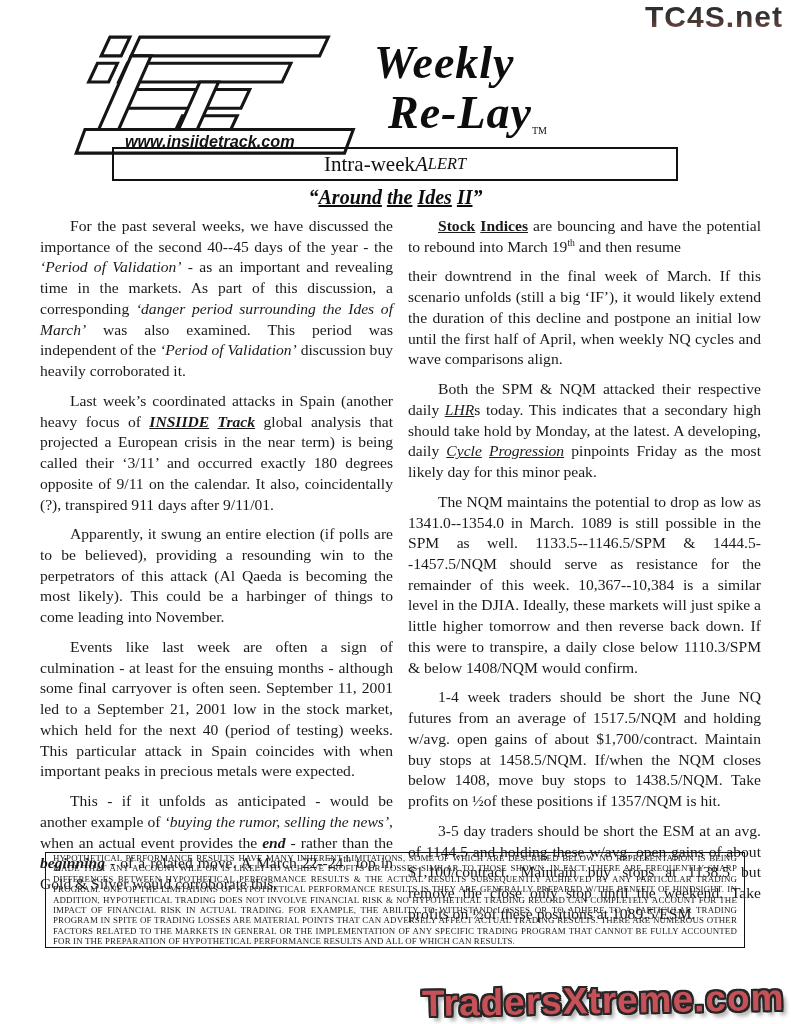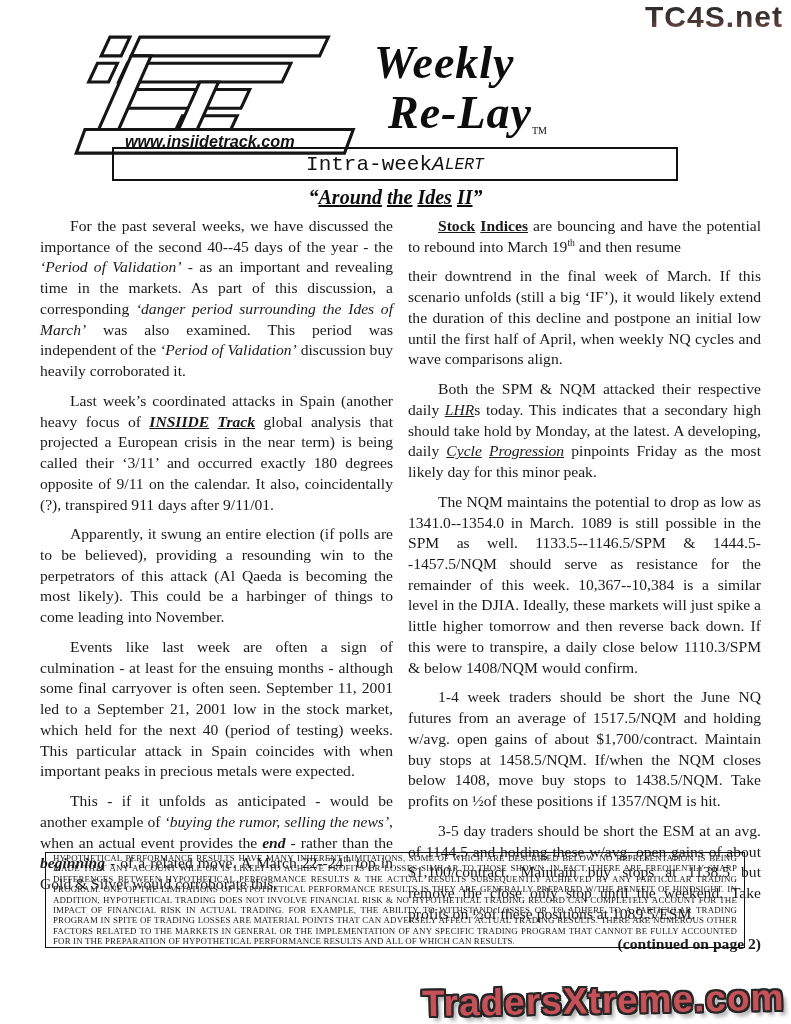--- a/index.html
+++ b/index.html
@@ -20,21 +20,21 @@
   .logo-mark{width:312px;height:130px;}
   .masthead-title{margin-left:2px;margin-top:6px;
         font-family:"Liberation Serif",serif;font-weight:bold;font-style:italic;
         font-size:46px;line-height:50px;color:#0d0d0d;letter-spacing:1px;}
   .masthead-title .line2{margin-left:14px;white-space:nowrap;}
   .tm{font-size:10px;font-style:normal;font-weight:normal;vertical-align:-6px;letter-spacing:0;}
 
   
   .alert-bar{position:absolute;left:112px;top:147px;width:562px;height:30px;
         border:2px solid #111;display:flex;align-items:center;justify-content:center;
-        font-family:Liberation Mono, monospace;font-size:21px;color:#111;}
+        font-family:Liberation Serif, serif;font-size:21px;color:#111;}
   .alert-bar .seg-c{font-size:0.78em;}
 
   
   .headline{position:absolute;top:186px;left:0;width:100%;text-align:center;
         font-size:20px;color:#0d0d0d;}
   .headline span{font-weight:bold;font-style:italic;}
 
   
   .columns{position:absolute;top:216px;left:40px;width:722px;display:flex;gap:15px;}
   .col{width:353px;font-size:15.6px;line-height:1.33;}
@@ -108,21 +108,20 @@
         <p><span>Events like last week are often a sign of culmination - at least for the ensuing months - although some final carryover is often seen.  September 11, 2001 led to a September 21, 2001 low in the stock market, which held for the next 40 (period of testing) weeks.  This particular attack in Spain coincides with when important peaks in precious metals were expected.</span></p>
         <p><span>This - if it unfolds as anticipated - would be another example of </span><span class="seg-i">‘buying the rumor, selling the news’</span><span>, when an actual event provides the </span><span class="seg-b seg-i">end</span><span> - rather than the </span><span class="seg-b seg-i">beginning</span><span> - of a related move.  A March 22--24</span><span class="seg-sup">th</span><span> top in Gold &amp; Silver would corroborate this.</span></p>
       </div>
     <div class="col">
         <p><span class="seg-b seg-u">Stock</span><span> </span><span class="seg-b seg-u">Indices</span><span> are bouncing and have the potential to rebound into March 19</span><span class="seg-sup">th</span><span> and then resume</span></p>
         <p class="p-noindent"><span>their downtrend in the final week of March.  If this scenario unfolds (still a big ‘IF’), it would likely extend the duration of this decline and postpone an initial low until the first half of April, when weekly NQ cycles and wave comparisons align.</span></p>
         <p><span>Both the SPM &amp; NQM attacked their respective daily </span><span class="seg-i seg-u">LHR</span><span>s today.  This indicates that a secondary high should take hold by Monday, at the latest.  A developing, daily </span><span class="seg-i seg-u">Cycle</span><span> </span><span class="seg-i seg-u">Progression</span><span> pinpoints Friday as the most likely day for this minor peak.</span></p>
         <p><span>The NQM maintains the potential to drop as low as 1341.0--1354.0 in March.  1089 is still possible in the SPM as well.  1133.5--1146.5/SPM &amp; 1444.5--1457.5/NQM should serve as resistance for the remainder of this week.  10,367--10,384 is a similar level in the DJIA.  Ideally, these markets will just spike a little higher tomorrow and then reverse back down.  If this were to transpire, a daily close below 1110.3/SPM &amp; below 1408/NQM would confirm.</span></p>
         <p><span>1-4 week traders should be short the June NQ futures from an average of 1517.5/NQM and holding w/avg. open gains of about $1,700/contract.  Maintain buy stops at 1458.5/NQM.  If/when the NQM closes below 1408, move buy stops to 1438.5/NQM.  Take profits on ½of these positions if 1357/NQM is hit.</span></p>
         <p><span>3-5 day traders should be short the ESM at an avg. of 1144.5 and holding these w/avg. open gains of about $1,100/contract.  Maintain buy stops at 1138.5 but remove the close only stop until the weekend.  Take profits on ½of these positions at 1089.5/ESM.</span></p>
-        <p class="p-noindent p-right"><span class="seg-b">(continued on page 2)</span></p>
       </div>
   </div>
 
 
   <div class="disclaimer">HYPOTHETICAL PERFORMANCE RESULTS HAVE MANY INHERENT LIMITATIONS, SOME OF WHICH ARE DESCRIBED BELOW.  NO REPRESENTATION IS BEING MADE THAT ANY ACCOUNT WILL OR IS LIKELY TO ACHIEVE PROFITS OR LOSSES SIMILAR TO THOSE SHOWN.  IN FACT, THERE ARE FREQUENTLY SHARP DIFFERENCES BETWEEN HYPOTHETICAL PERFORMANCE RESULTS &amp; THE ACTUAL RESULTS SUBSEQUENTLY ACHIEVED BY ANY PARTICULAR TRADING PROGRAM.  ONE OF THE LIMITATIONS OF HYPOTHETICAL PERFORMANCE RESULTS IS THEY ARE GENERALLY PREPARED W/THE BENEFIT OF HINDSIGHT.  IN ADDITION, HYPOTHETICAL TRADING DOES NOT INVOLVE FINANCIAL RISK &amp; NO HYPOTHETICAL TRADING RECORD CAN COMPLETELY ACCOUNT FOR THE IMPACT OF FINANCIAL RISK IN ACTUAL TRADING.  FOR EXAMPLE, THE ABILITY TO WITHSTAND LOSSES OR TO ADHERE TO A PARTICULAR TRADING PROGRAM IN SPITE OF TRADING LOSSES ARE MATERIAL POINTS THAT CAN ADVERSELY AFFECT ACTUAL TRADING RESULTS.  THERE ARE NUMEROUS OTHER FACTORS RELATED TO THE MARKETS IN GENERAL OR THE IMPLEMENTATION OF ANY SPECIFIC TRADING PROGRAM THAT CANNOT BE FULLY ACCOUNTED FOR IN THE PREPARATION OF HYPOTHETICAL PERFORMANCE RESULTS AND ALL OF WHICH CAN RESULTS.</div>
 
   <div class="footer-brand" style="color: rgb(199, 81, 88);">TradersXtreme.com</div>
 
 </div>
 

